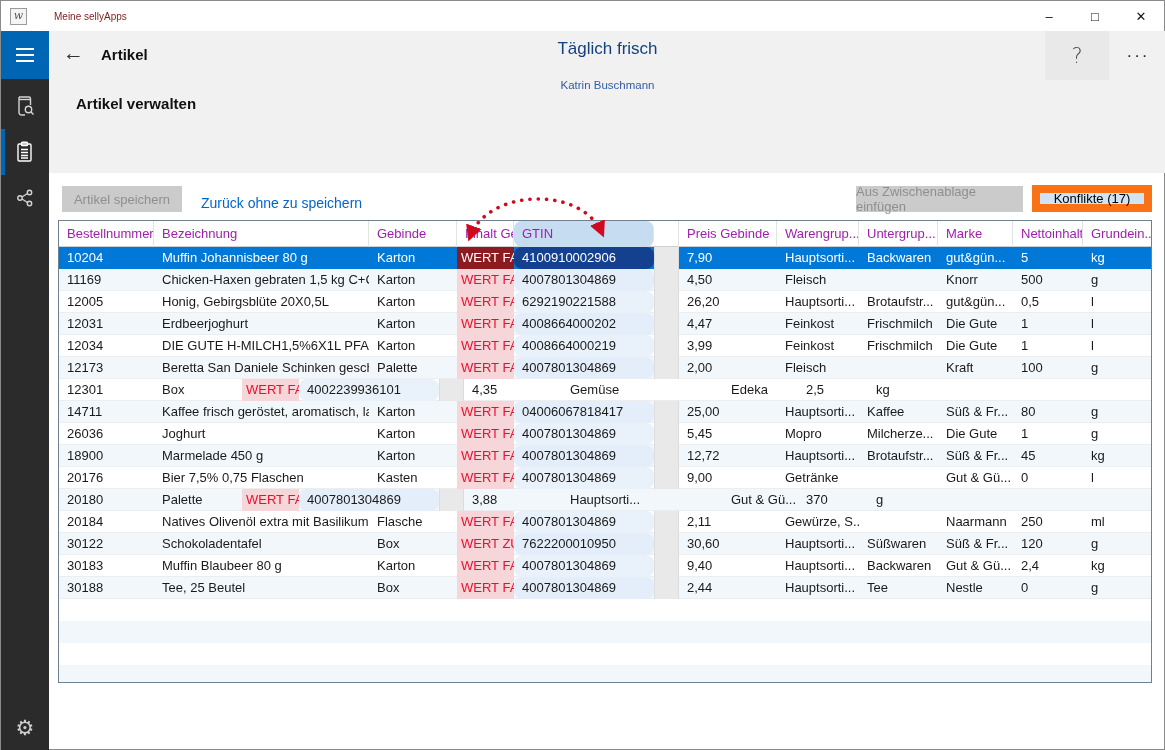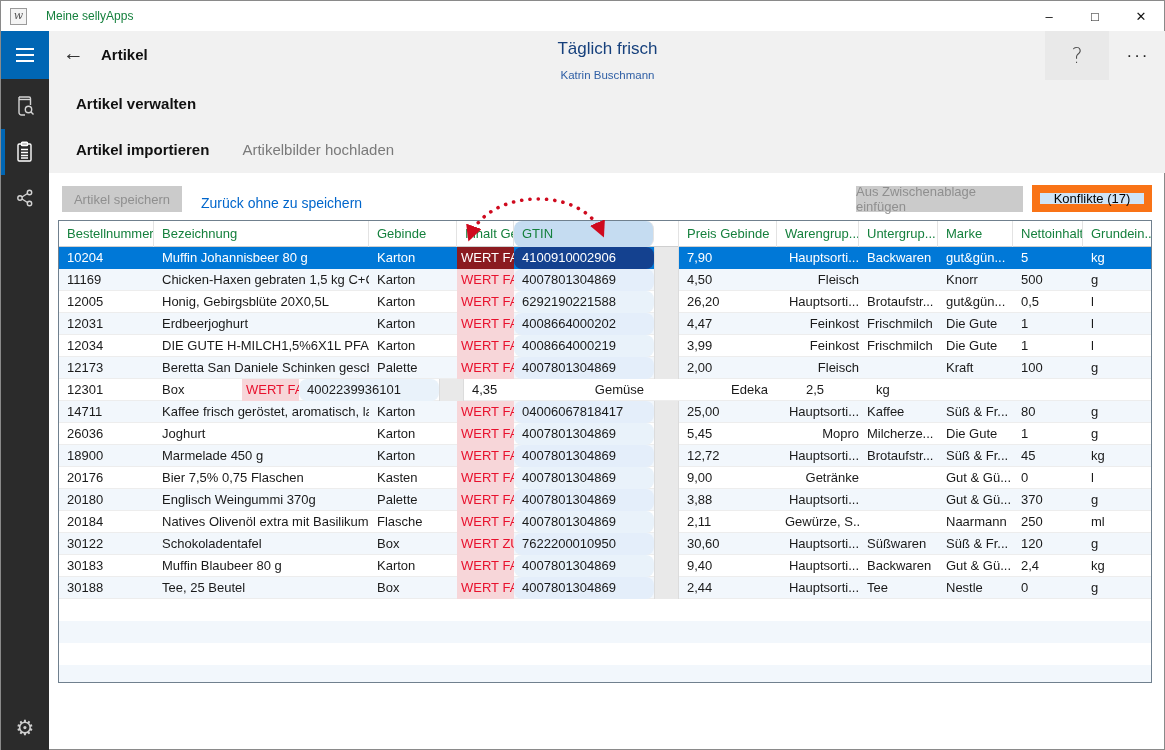--- a/index.html
+++ b/index.html
@@ -4,39 +4,39 @@
 <style>
   html,body{margin:0;padding:0;}
   body{width:1165px;height:750px;position:relative;overflow:hidden;background:#fff;
        font-family:"Liberation Sans",sans-serif;color:#1a1a1a;}
   .window{position:absolute;inset:0;border:1px solid #8a8a8a;box-sizing:border-box;}
 
   
   .titlebar{position:absolute;left:0;top:0;width:100%;height:30px;background:#fff;display:flex;align-items:center;}
   .applogo{width:15px;height:15px;margin-left:9px;border:1px solid #9a9a9a;background:#f4f4f4;
            font:italic 11px "DejaVu Serif",serif;color:#555;text-align:center;line-height:14px;}
-  .apptitle{font-size:12px;margin-left:19px;color:#15803d;}
+  .apptitle{font-size:10px;margin-left:27px;color:#7f1d1d;}
   .wincontrols{margin-left:auto;display:flex;height:30px;}
   .winbtn{width:46px;height:30px;display:flex;align-items:center;justify-content:center;font-size:13px;color:#111;}
 
   
   .hamburger{position:absolute;left:0;top:30px;width:48px;height:48px;background:#0066b4;
              display:flex;flex-direction:column;align-items:center;justify-content:center;gap:4px;}
   .hamburger i{display:block;width:18px;height:2px;background:#fff;}
   .sidebar{position:absolute;left:0;top:78px;width:48px;height:672px;background:#2b2b2b;}
   .navitem{position:absolute;left:0;width:48px;height:46px;display:flex;align-items:center;justify-content:center;}
   .navitem .accent{position:absolute;left:0;top:0;width:4px;height:46px;background:#0066b4;}
 
   
   .band{position:absolute;left:48px;top:30px;width:1117px;height:142px;background:#f1f1f1;}
   .backarrow{position:absolute;left:14px;top:10px;font-size:21px;color:#333;}
   .pagetitle{position:absolute;left:52px;top:15px;font-size:15px;font-weight:bold;color:#111;}
   .centertitle{position:absolute;left:0;right:0;top:8px;text-align:center;}
   .centertitle .store{font-size:17px;color:#16407c;}
-  .centertitle .user{font-size:11.5px;color:#2f5fa5;margin-top:10px;}
+  .centertitle .user{font-size:11.5px;color:#2f5fa5;margin-top:20px;}
   .helpbtn{position:absolute;right:57px;top:0;width:64px;height:49px;background:#e9e9e9;
            display:flex;align-items:center;justify-content:center;font:300 21px "DejaVu Sans",sans-serif;color:#4a4a4a;}
   .morebtn{position:absolute;right:8px;top:12px;width:40px;height:26px;display:flex;align-items:center;justify-content:center;
            font-size:17px;letter-spacing:2px;color:#222;}
   .sectiontitle{position:absolute;left:27px;top:64px;font-size:15px;font-weight:bold;color:#111;}
   .tabs{position:absolute;left:27px;top:110px;display:flex;gap:33px;}
   .tab{font-size:15px;color:#7a7a7a;}
   .tab.active{font-weight:bold;color:#111;}
 
   
@@ -46,31 +46,31 @@
   .pastebtn{left:855px;top:185px;width:167px;}
   .backlink{position:absolute;left:200px;top:194px;font-size:14px;color:#0066cc;}
   .conflictbtn{position:absolute;left:1031px;top:184px;width:120px;height:27px;background:#cfe4f7;
                border:8px solid #f97316;box-sizing:border-box;font-size:13px;color:#000;
                display:flex;align-items:center;justify-content:center;}
 
   
   .grid{position:absolute;left:57px;top:219px;width:1094px;height:463px;background:#fff;
         border:1px solid #70808e;box-sizing:border-box;overflow:hidden;}
   .hrow{display:flex;height:26px;background:#fff;border-bottom:1px solid #cfcfcf;box-sizing:border-box;}
-  .h{box-sizing:border-box;height:26px;line-height:25px;font-size:13px;color:#15803d;padding-left:8px;
+  .h{box-sizing:border-box;height:26px;line-height:25px;font-size:13px;color:#a21caf;padding-left:8px;
      border-right:1px solid #e3e3e3;overflow:hidden;white-space:nowrap;flex-shrink:0;}
   .h.h-gtin{background:#c5dcf1;}
   .h.h-spacer{border-right:1px solid #e3e3e3;padding:0;}
   .trow{display:flex;height:22px;box-shadow:inset 0 -1px 0 #ededed;}
   .trow:nth-child(even){background:#f2f7fc;}
   .trow.sel{background:#0078d7;color:#fff;box-shadow:none;}
   .c{box-sizing:border-box;height:22px;line-height:22px;font-size:13px;padding-left:8px;
      overflow:hidden;white-space:nowrap;flex-shrink:0;}
   .c0,.h0{width:95px;} .c1,.h1{width:215px;} .c2,.h2{width:88px;} .c3,.h3{width:57px;}
-  .c4,.h4{width:140px;border-radius:8px;} .c5,.h5{width:25px;} .c6,.h6{width:98px;} .c7,.h7{width:82px;text-align:right;}
+  .c4,.h4{width:140px;border-radius:8px;} .c5,.h5{width:25px;} .c6,.h6{width:98px;} .c7,.h7{width:82px;}
   .c8,.h8{width:79px;} .c9,.h9{width:75px;} .c10,.h10{width:70px;} .c11{flex:1;} .h11{flex:1;border-right:none;}
   .c.err{background:#f7d6d9;color:#e8112d;padding-left:4px;}
   .trow.sel .c.err{background:#8b1b20;color:#fff;}
   .c.gtin{background:#e9f2fa;}
   .trow:nth-child(even) .c.gtin{background:#e4eefa;}
   .trow.sel .c.gtin{background:#14418f;color:#fff;}
   .c.spacer{background:#e9e9e9;border-left:1px solid #dcdcdc;border-right:1px solid #dcdcdc;padding:0;}
   .trow.sel .c.spacer{background:#e9e9e9;}
   .trow.empty{box-shadow:none;}
 
@@ -134,24 +134,20 @@
   <div class="band">
     <div class="backarrow">←</div>
     <div class="pagetitle">Artikel</div>
     <div class="centertitle">
       <div class="store">Täglich frisch</div>
       <div class="user">Katrin Buschmann</div>
     </div>
     <div class="helpbtn">?</div>
     <div class="morebtn">···</div>
     <div class="sectiontitle">Artikel verwalten</div>
-    <div class="tabs">
-      <div class="tab active">Artikel importieren</div>
-      <div class="tab">Artikelbilder hochladen</div>
-    </div>
   </div>
 
   <div class="btn-disabled savebtn">Artikel speichern</div>
   <div class="backlink">Zurück ohne zu speichern</div>
   <div class="btn-disabled pastebtn">Aus Zwischenablage einfügen</div>
   <div class="conflictbtn">Konflikte (17)</div>
 
   <div class="grid">
     <div class="hrow">
       <div class="h h0">Bestellnummer</div>
@@ -316,21 +312,20 @@
           <div class="c c5 spacer"></div>
           <div class="c c6">9,00</div>
           <div class="c c7">Getränke</div>
           <div class="c c8"></div>
           <div class="c c9">Gut &amp; Gü...</div>
           <div class="c c10">0</div>
           <div class="c c11">l</div>
         </div>
         <div class="trow">
           <div class="c c0">20180</div>
-          <div class="c c1">Englisch Weingummi 370g</div>
           <div class="c c2">Palette</div>
           <div class="c c3 err">WERT FALSCH</div>
           <div class="c c4 gtin">4007801304869</div>
           <div class="c c5 spacer"></div>
           <div class="c c6">3,88</div>
           <div class="c c7">Hauptsorti...</div>
           <div class="c c8"></div>
           <div class="c c9">Gut &amp; Gü...</div>
           <div class="c c10">370</div>
           <div class="c c11">g</div>

